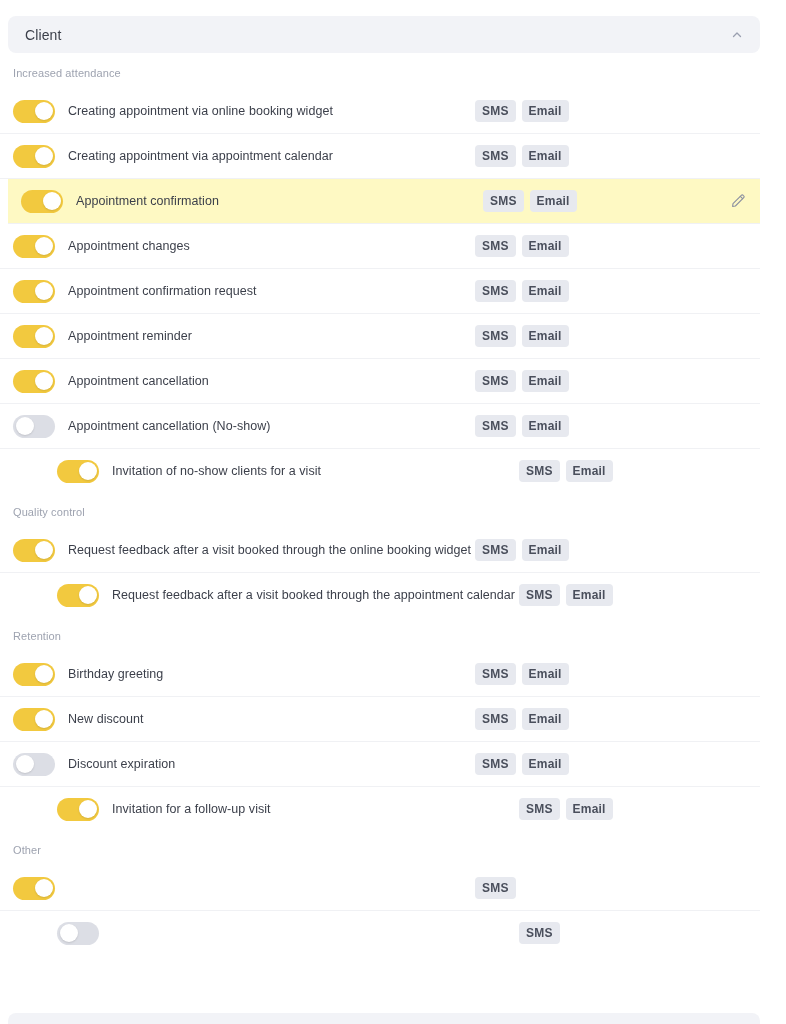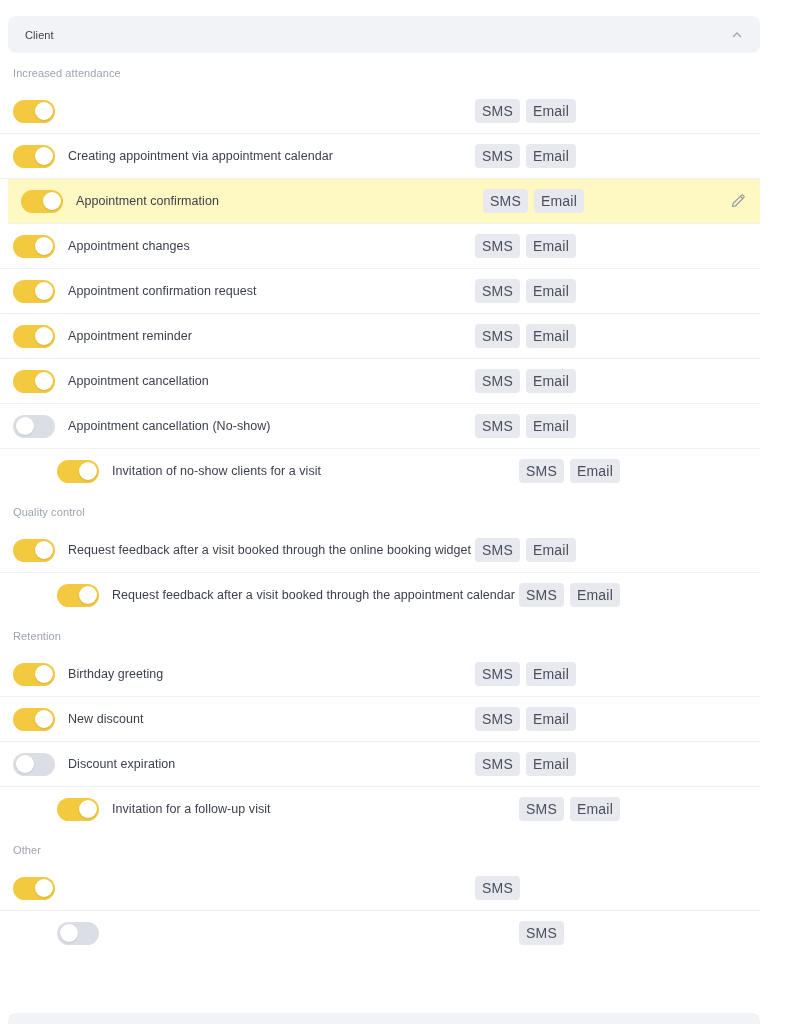--- a/index.html
+++ b/index.html
@@ -33,21 +33,21 @@
     background: #f2f3f7;
     border-radius: 8px;
     display: flex;
     align-items: center;
     justify-content: space-between;
     box-sizing: border-box;
     padding: 0 16px 0 17px;
     cursor: pointer;
   }
   .section-header-title {
-    font-size: 11px;
+    font-size: 14px;
     font-weight: 400;
     color: #3b3f4a;
     letter-spacing: 0.1px;
   }
   .chevron {
     width: 14px;
     height: 14px;
     display: block;
     color: #9a9fb0;
   }
@@ -129,26 +129,27 @@
   .badges {
     position: absolute;
     left: 475px;
     display: flex;
     gap: 6px;
     align-items: center;
   }
   .badge {
     background: #e7e9ef;
     color: #4a4f5c;
-    font-size: 14px;
+    font-size: 12px;
     line-height: 1;
     padding: 5px 7px 5px 7px;
     border-radius: 4px;
     cursor: pointer;
     letter-spacing: 0.2px;
+    font-weight: bold;
   }
 
   
   .edit-icon {
     position: absolute;
     right: 14px;
     width: 16px;
     height: 16px;
     color: #8b90a0;
     cursor: pointer;
@@ -175,20 +176,21 @@
       </svg>
     </span>
   </div>
 
   <div class="list" id="list-root">
       <div class="group-label">Increased attendance</div>
       <div class="row">
         <div class="toggle on">
           <div class="knob"></div>
         </div>
+        <div class="row-label">Creating appointment via online booking widget</div>
         <div class="badges">
           <span class="badge">SMS</span>
           <span class="badge">Email</span>
         </div>
       </div>
       <div class="row">
         <div class="toggle on">
           <div class="knob"></div>
         </div>
         <div class="row-label">Creating appointment via appointment calendar</div>

